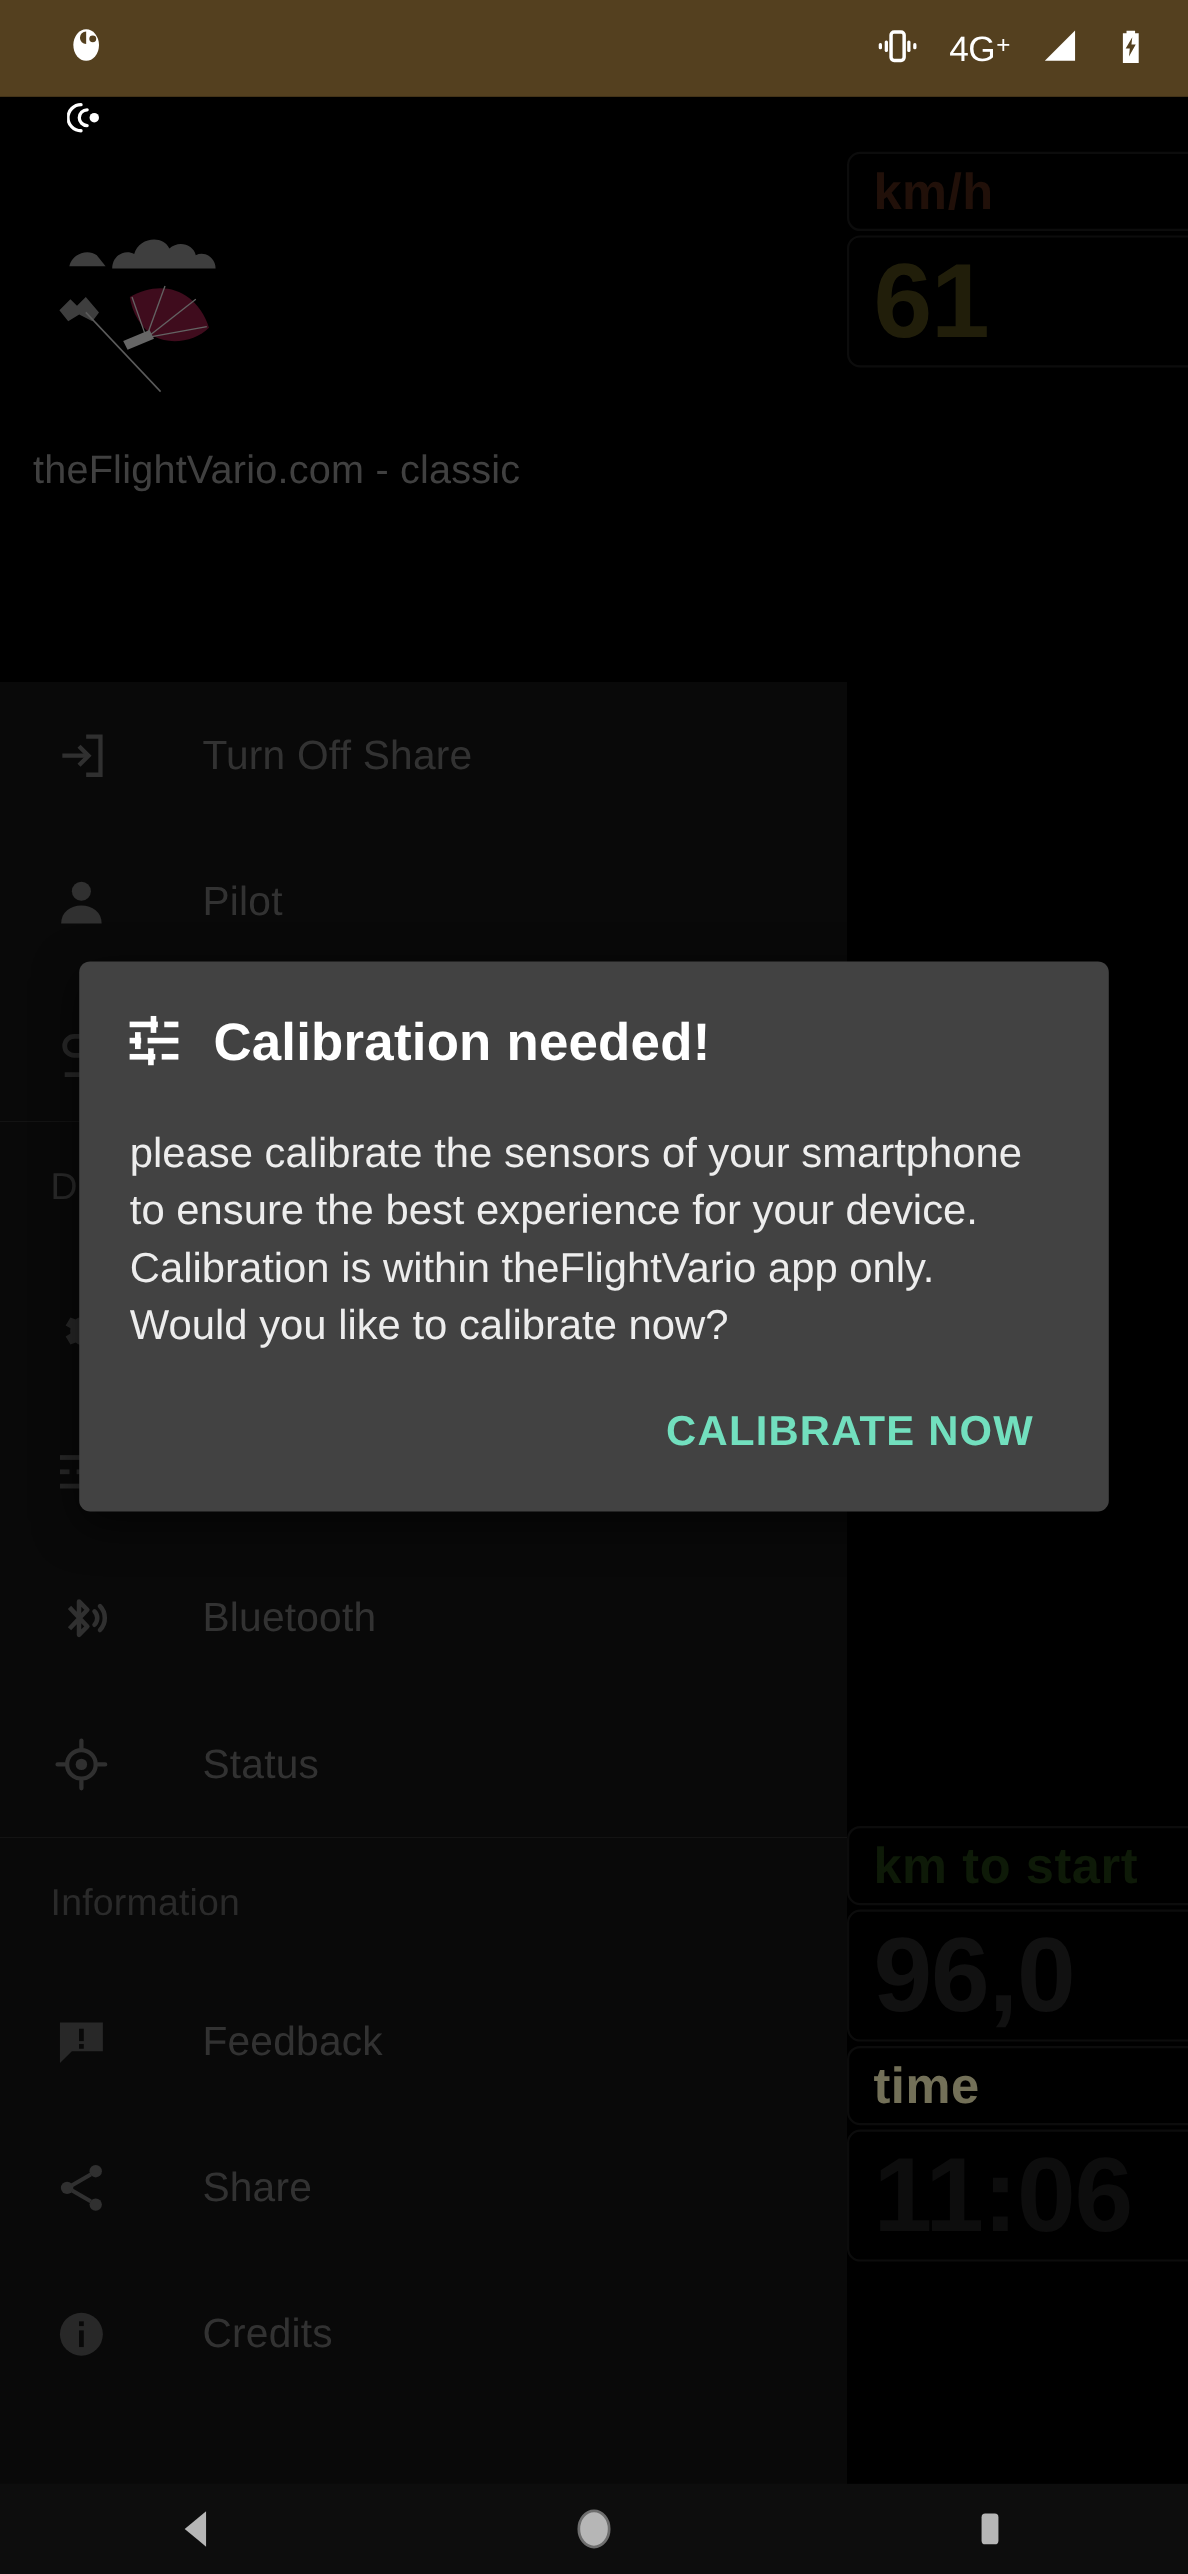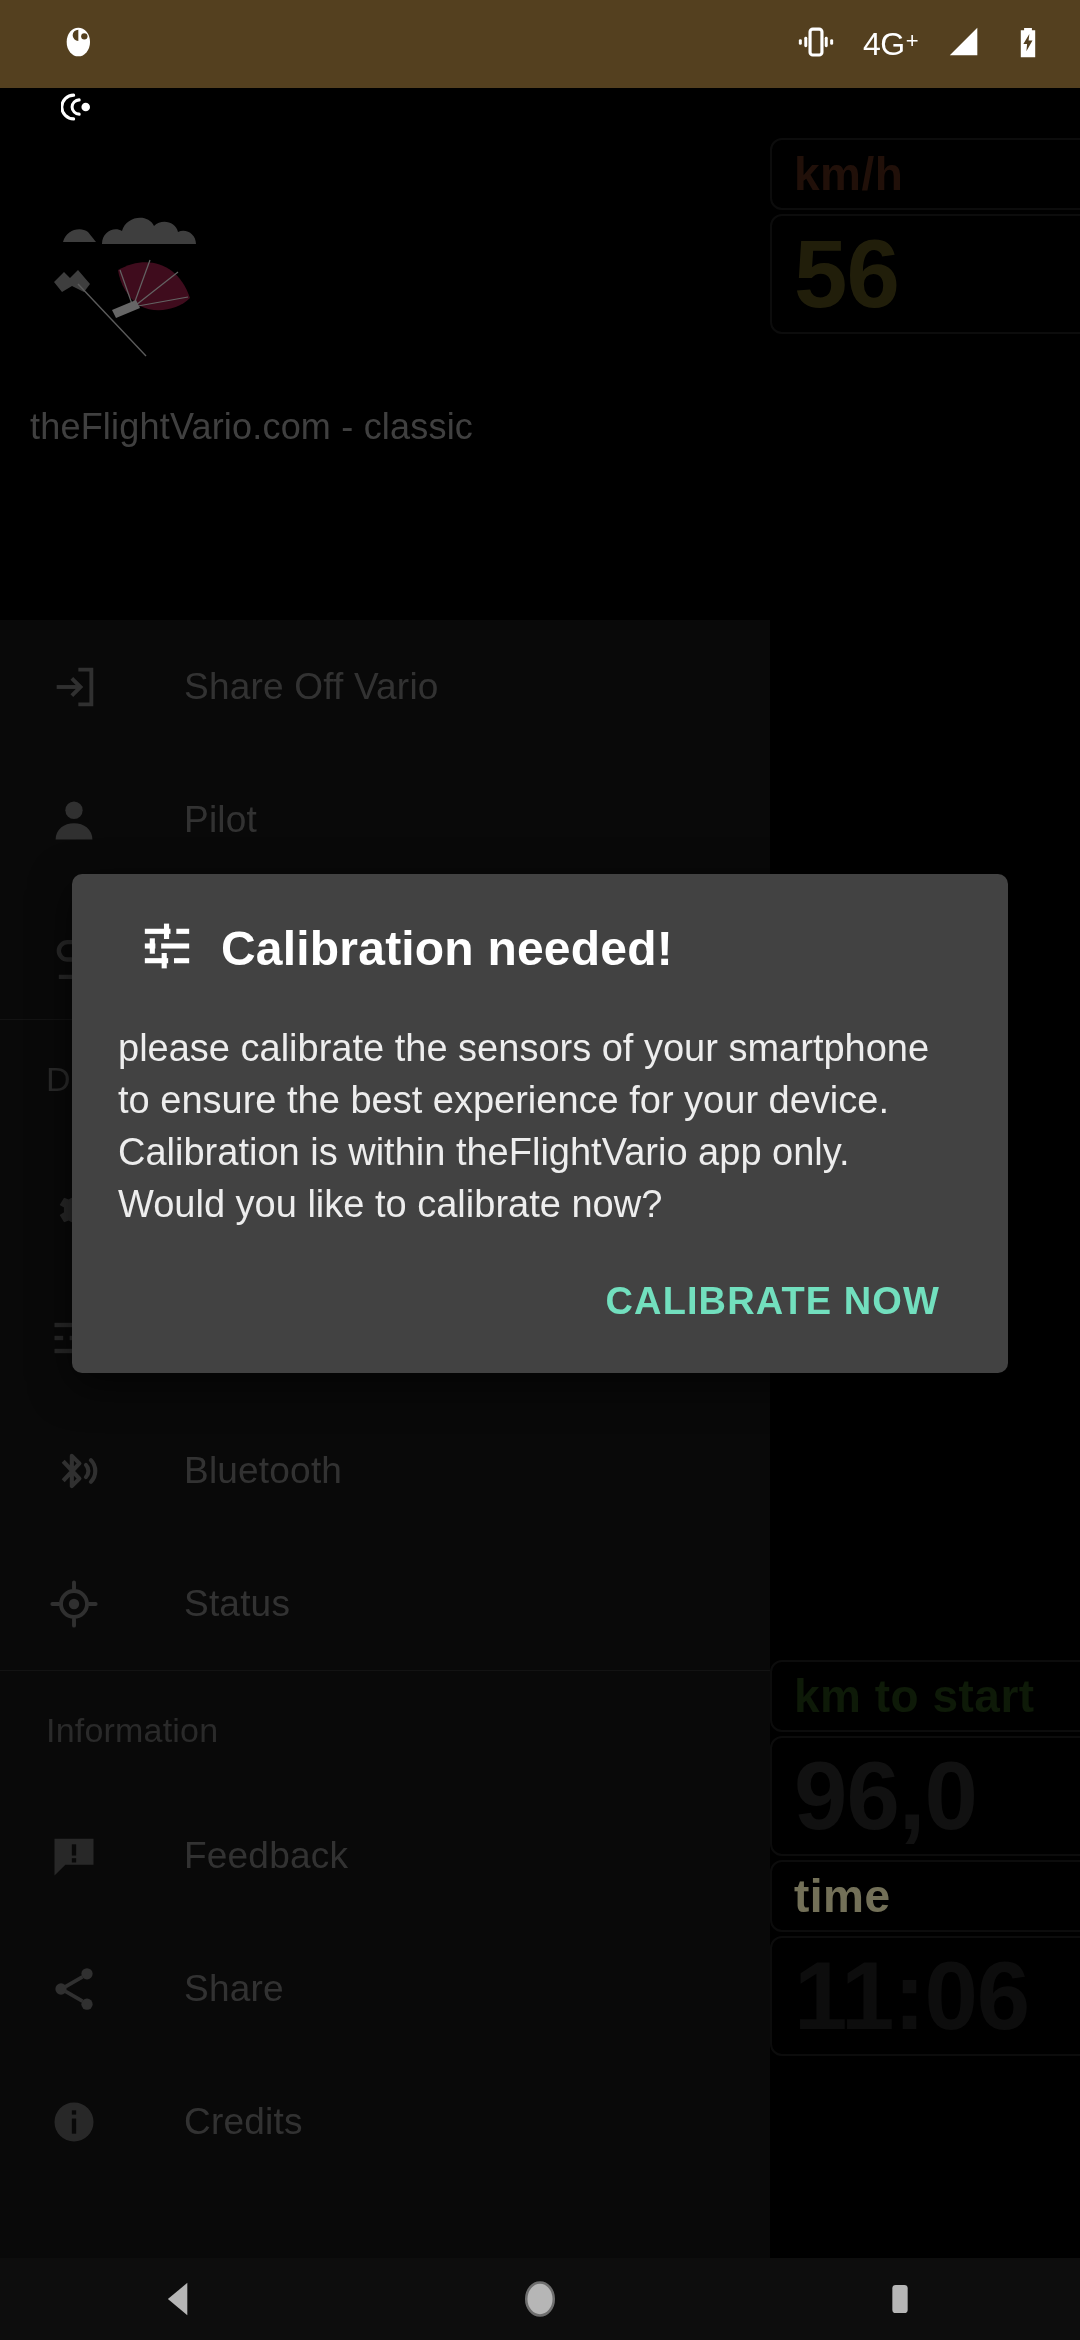--- a/index.html
+++ b/index.html
@@ -98,21 +98,21 @@
   }
   #dialog{
     position:absolute; left:72px; top:874px; width:936px;
     background:#424242; border-radius:10px;
     z-index:40;
     padding:44px 0 0 0;
     box-shadow:0 12px 40px rgba(0,0,0,0.6);
   }
   #dialog-header{
     display:flex; align-items:center;
-    padding:0 40px 0 67px; gap:26px;
+    padding:0 40px 0 40px; gap:26px;
   }
   #dialog-title{
     color:#ffffff; font-size:48px; font-weight:700; letter-spacing:0.2px;
     white-space:nowrap;
   }
   #dialog-body{
     color:#ededed; font-size:38px; line-height:52px; font-weight:400;
     padding:44px 46px 0 46px;
     white-space:pre-line;
   }
@@ -167,21 +167,21 @@
       <line x1="28" y1="86" x2="96" y2="158" stroke="#c9c9c9" stroke-width="1.4"></line>
     </svg>
     <div id="brand-caption">theFlightVario.com - classic</div>
   </div>
 
   <div class="gauge-col" style="top:50px;">
     <div class="gauge label">
       <span class="lbl" style="color:#4a2416;">km/h</span>
     </div>
     <div class="gauge value">
-      <span class="val" style="color:#4a4418;">56</span>
+      <span class="val" style="color:#4a4418;">61</span>
     </div>
   </div>
 
   <div class="gauge-col" style="top:1572px;">
     <div class="gauge label">
       <span class="lbl" style="color:#1f3a12;">km to start</span>
     </div>
     <div class="gauge value">
       <span class="val" style="color:#262626;">96,0</span>
     </div>
@@ -197,21 +197,21 @@
 <div id="drawer">
 
   <div class="drawer-item">
     <span class="di-icon">
       <svg width="52" height="52" viewBox="0 0 24 24" fill="none" stroke="#6a6a6a" stroke-width="1.8">
         <path d="M14 4 H20 V20 H14"></path>
         <path d="M4 12 H15"></path>
           <path d="M11 8 L15 12 L11 16"></path>
       </svg>
     </span>
-    <span class="di-label">Share Off Vario</span>
+    <span class="di-label">Turn Off Share</span>
   </div>
 
   <div class="drawer-item">
     <span class="di-icon">
       <svg width="52" height="52" viewBox="0 0 24 24" fill="#6a6a6a">
         <circle cx="12" cy="7.5" r="4"></circle>
         <path d="M3.5 21 C3.5 16.3 7.4 13.5 12 13.5 C16.6 13.5 20.5 16.3 20.5 21 Z"></path>
       </svg>
     </span>
     <span class="di-label">Pilot</span>

